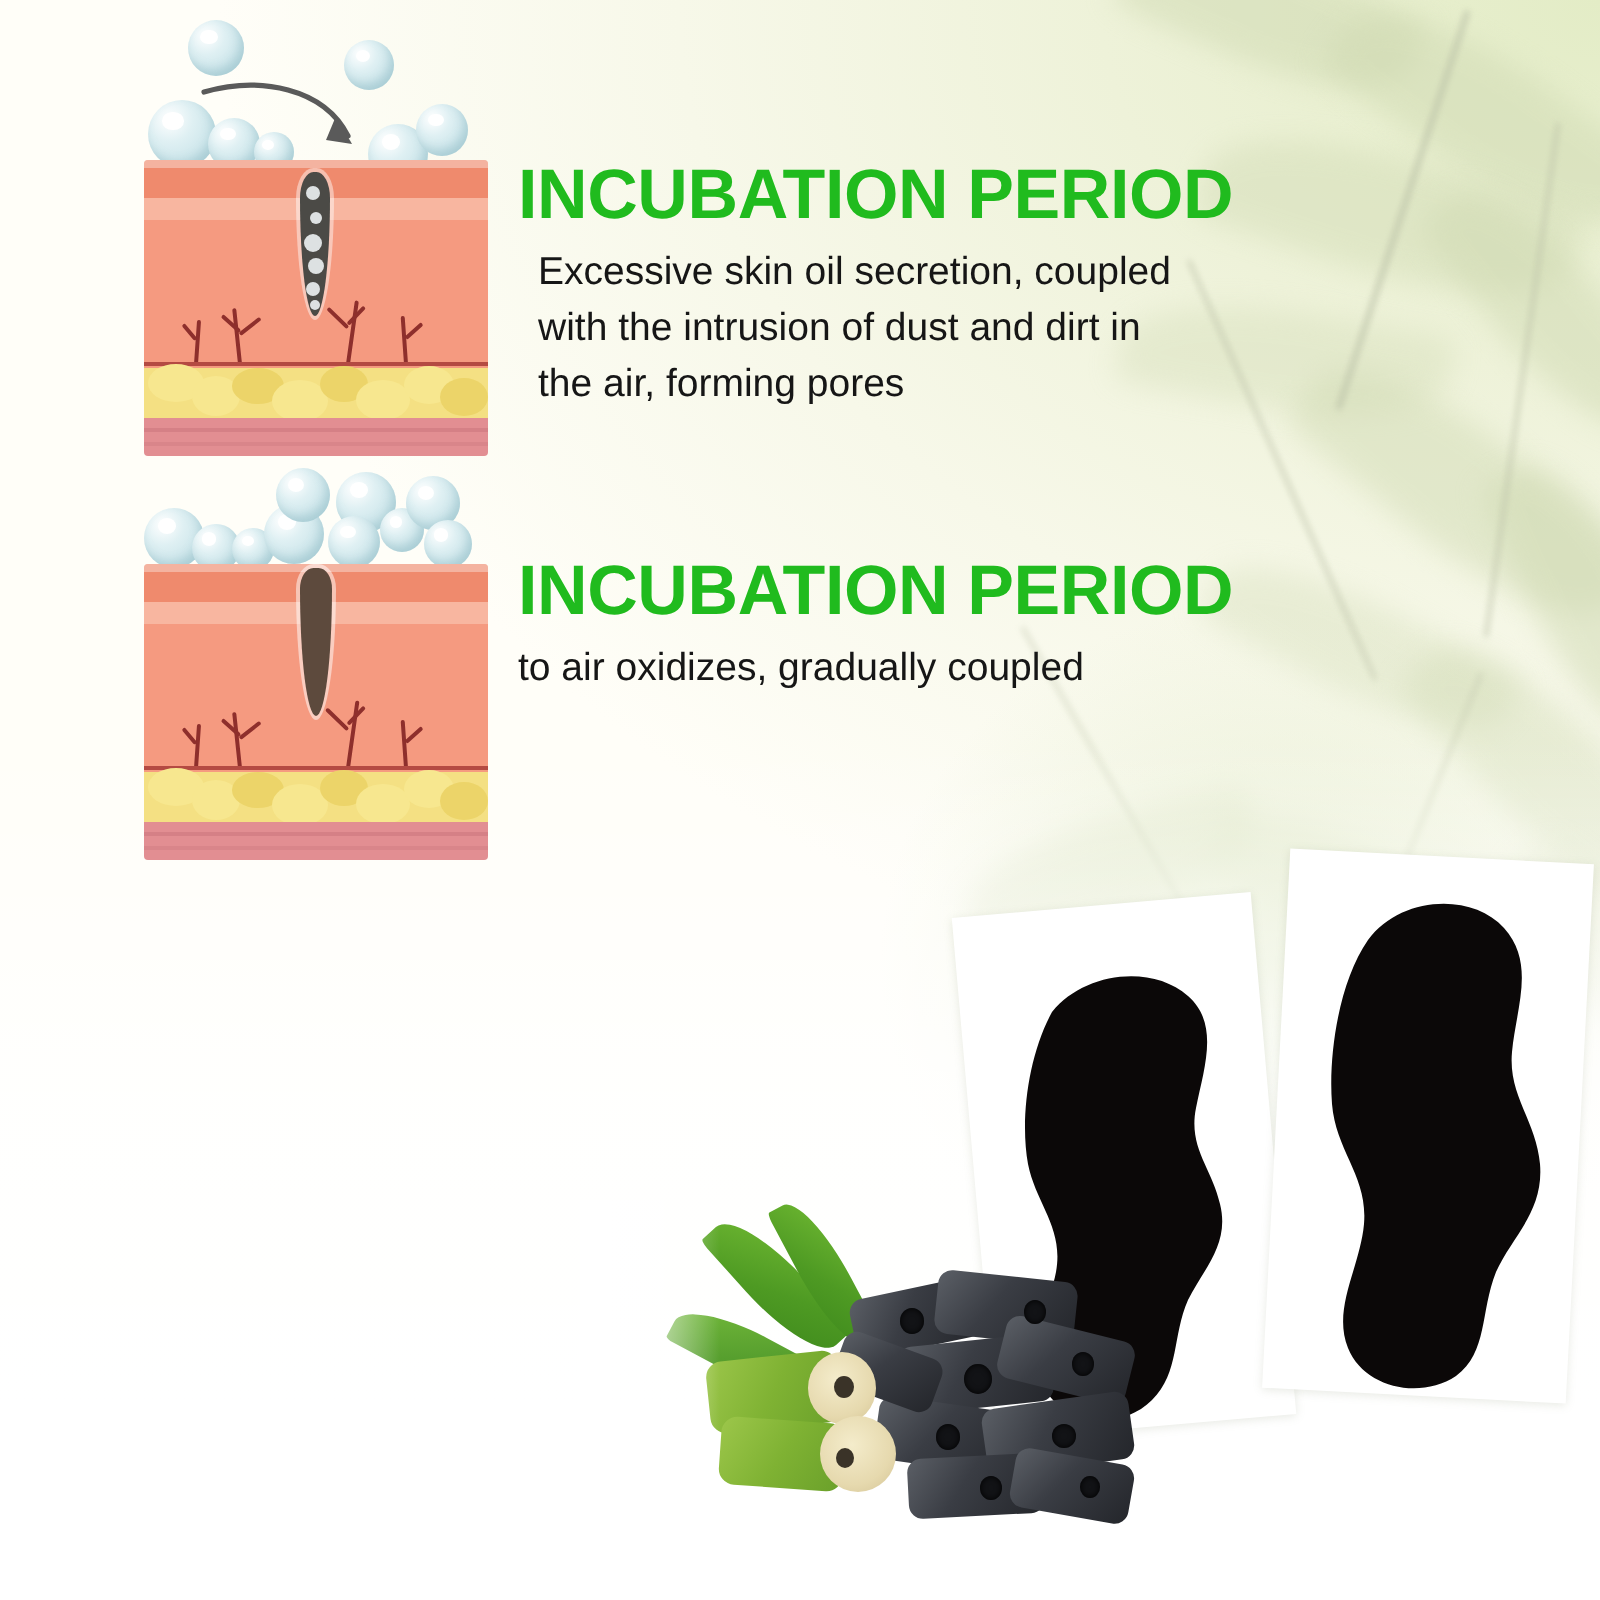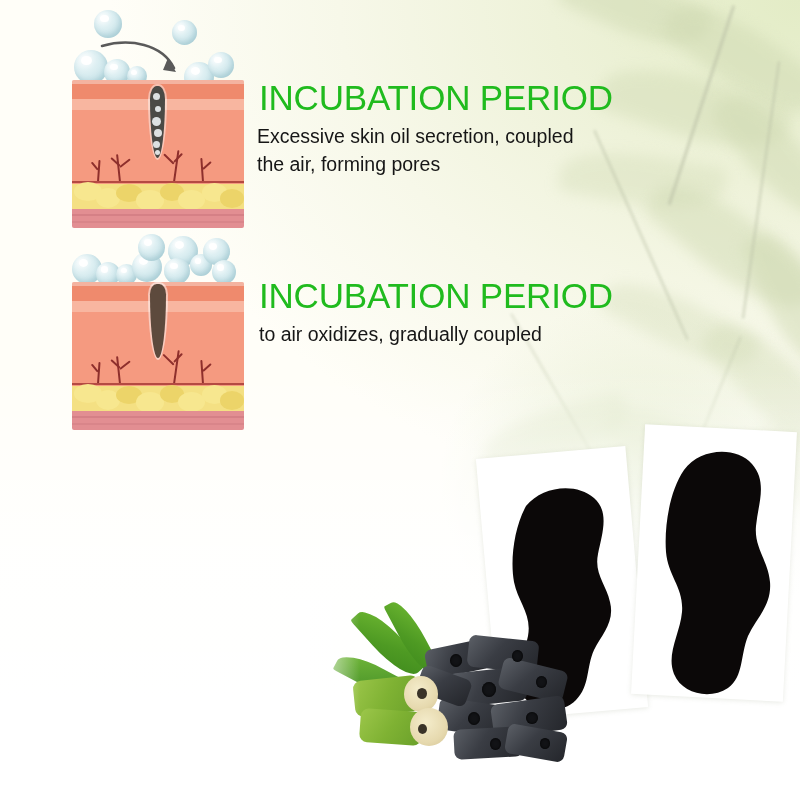--- a/index.html
+++ b/index.html
@@ -137,21 +137,21 @@
     background: #ffffff;
     border-radius: 50%;
     opacity: .95;
   }
   .arrow-svg { position: absolute; }
 
   
   .heading {
     position: absolute;
     color: #20bb1e;
-    font-weight: normal;
+    font-weight: bold;
     font-size: 35px;
     letter-spacing: -0.2px;
     white-space: nowrap;
     font-family: "Liberation Sans", sans-serif;
   }
   .body-copy {
     position: absolute;
     color: #161616;
     font-size: 19.5px;
     line-height: 28px;
@@ -288,22 +288,23 @@
         <div class="debris" style="left:2px;  top:31px; width:9px; height:9px;"></div>
         <div class="debris" style="left:4px;  top:43px; width:8px; height:8px;"></div>
         <div class="debris" style="left:3px;  top:55px; width:7px; height:7px;"></div>
         <div class="debris" style="left:5px;  top:64px; width:5px; height:5px;"></div>
       </div>
     </div>
   </div>
 
   <div class="heading" style="left:259px; top:78px;">INCUBATION PERIOD</div>
 
-  <div class="body-copy" style="left:257px; top:122px;">
+  <div class="body-copy" style="left:269px; top:122px;">
     <div>Excessive skin oil secretion, coupled</div>
+    <div>with the intrusion of dust and dirt in</div>
     <div>the air, forming pores</div>
   </div>
 
   <div class="diagram" style="left:72px; top:232px; height:198px;">
 
     <div class="bubble" style="left:0px;   top:22px; width:30px; height:30px;"></div>
     <div class="bubble" style="left:24px;  top:30px; width:24px; height:24px;"></div>
     <div class="bubble" style="left:44px;  top:32px; width:21px; height:21px;"></div>
     <div class="bubble" style="left:60px;  top:20px; width:30px; height:30px;"></div>
     <div class="bubble" style="left:66px;  top:2px;  width:27px; height:27px;"></div>

